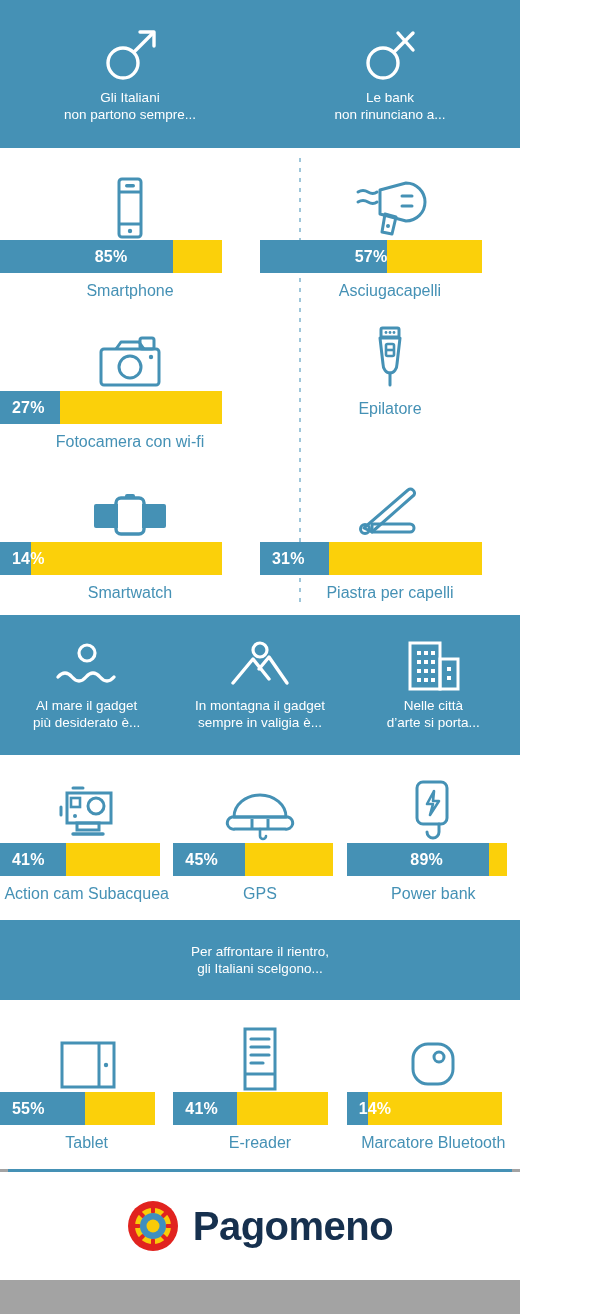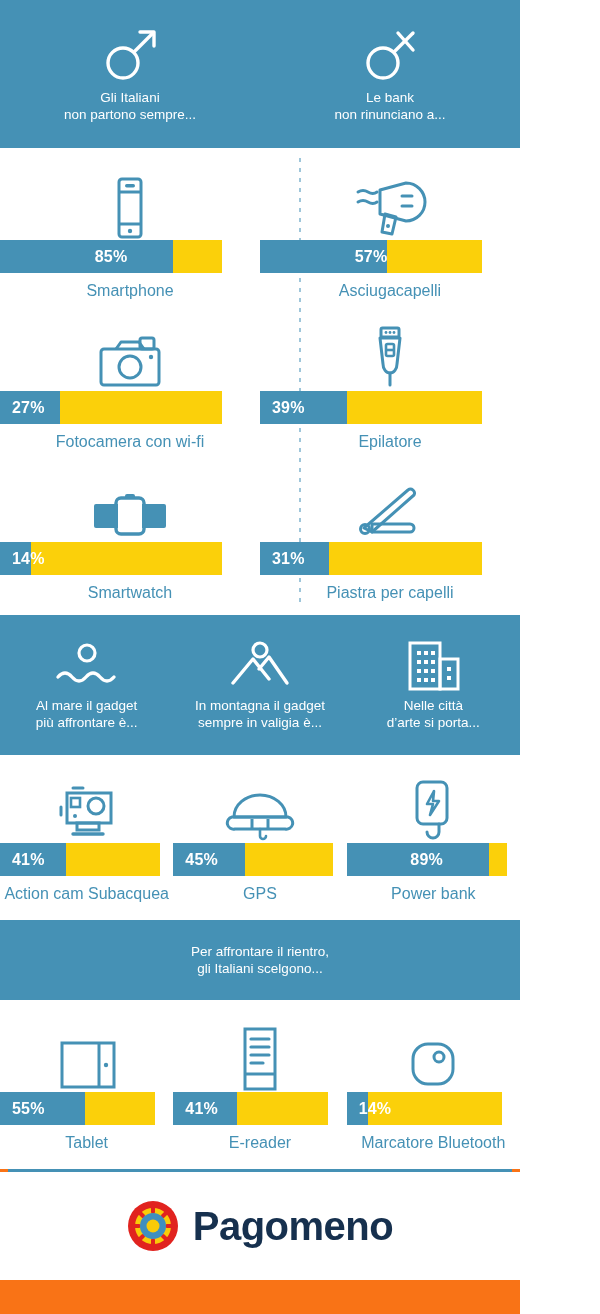--- a/index.html
+++ b/index.html
@@ -3,21 +3,21 @@
 <meta charset="utf-8">
 <style>
   html,body{margin:0;padding:0;}
   body{
     width:600px;height:1314px;
     background:#ffffff;
     font-family:"Liberation Sans", sans-serif;
     -webkit-font-smoothing:antialiased;
     overflow:hidden;
   }
-  .page{position:relative;width:520px;height:1314px;background:#f97316;}
+  .page{position:relative;width:520px;height:1314px;background:#a3a3a3;}
 
   
   .band{background:#4591b5;color:#fff;}
   .band-header{height:148px;display:flex;}
   .band-head-col{flex:1;display:flex;flex-direction:column;align-items:center;justify-content:center;}
   .band-head-col .ic{margin-bottom:6px;}
   .band-caption{font-size:13.5px;line-height:17px;text-align:center;color:#ffffff;font-weight:400;}
 
   .band-mid{height:140px;display:flex;align-items:flex-end;padding-bottom:24px;box-sizing:border-box;}
   .band-mid-col{flex:1;display:flex;flex-direction:column;align-items:center;justify-content:flex-start;}
@@ -167,24 +167,20 @@
             <rect x="15" y="3" width="18" height="9" rx="1.5" fill="none" stroke="#4591b5" stroke-width="3"></rect>
             <circle cx="20" cy="7.5" r="1.4" fill="#4591b5"></circle>
             <circle cx="24" cy="7.5" r="1.4" fill="#4591b5"></circle>
             <circle cx="28" cy="7.5" r="1.4" fill="#4591b5"></circle>
             <path d="M14 13 h20 l-3 26 a7 9 0 0 1 -14 0 Z" fill="none" stroke="#4591b5" stroke-width="3" stroke-linejoin="round"></path>
             <rect x="20" y="19" width="8" height="12" rx="1.5" fill="none" stroke="#4591b5" stroke-width="2.6"></rect>
             <line x1="20" y1="25" x2="28" y2="25" stroke="#4591b5" stroke-width="2.6"></line>
             <line x1="24" y1="48" x2="24" y2="60" stroke="#4591b5" stroke-width="3" stroke-linecap="round"></line>
           </svg>
         </div>
-        <div class="bar lead">
-          <div class="fill" style="width: 39%;"></div>
-          <span class="pct">39%</span>
-        </div>
         <div class="bar-label">Epilatore</div>
       </div>
     </div>
 
     <div class="row-gap"></div>
 
     <div class="cols">
       <div class="col">
         <div class="icon-wrap">
           <svg width="76" height="52" viewBox="0 0 76 52">
@@ -221,21 +217,21 @@
   <div class="band band-mid">
     <div class="band-mid-col">
       <span class="ic">
         <svg width="70" height="50" viewBox="0 0 70 50">
           <circle cx="35" cy="12" r="8" fill="none" stroke="#fff" stroke-width="3.2"></circle>
           <path d="M6 36 q7 -8 14 0 q7 8 14 0 q7 -8 14 0 q7 8 14 0" fill="none" stroke="#fff" stroke-width="3.4" stroke-linecap="round"></path>
         </svg>
       </span>
       <div class="band-caption">
         <div>Al mare il gadget</div>
-        <div>più affrontare è...</div>
+        <div>più desiderato è...</div>
       </div>
     </div>
 
     <div class="band-mid-col">
       <span class="ic">
         <svg width="70" height="50" viewBox="0 0 70 50">
           <circle cx="35" cy="9" r="7" fill="none" stroke="#fff" stroke-width="3.2"></circle>
           <path d="M8 42 L28 18 L44 38" fill="none" stroke="#fff" stroke-width="3.4" stroke-linecap="round" stroke-linejoin="round"></path>
           <path d="M34 28 L44 16 L62 42" fill="none" stroke="#fff" stroke-width="3.4" stroke-linecap="round" stroke-linejoin="round"></path>
         </svg>

